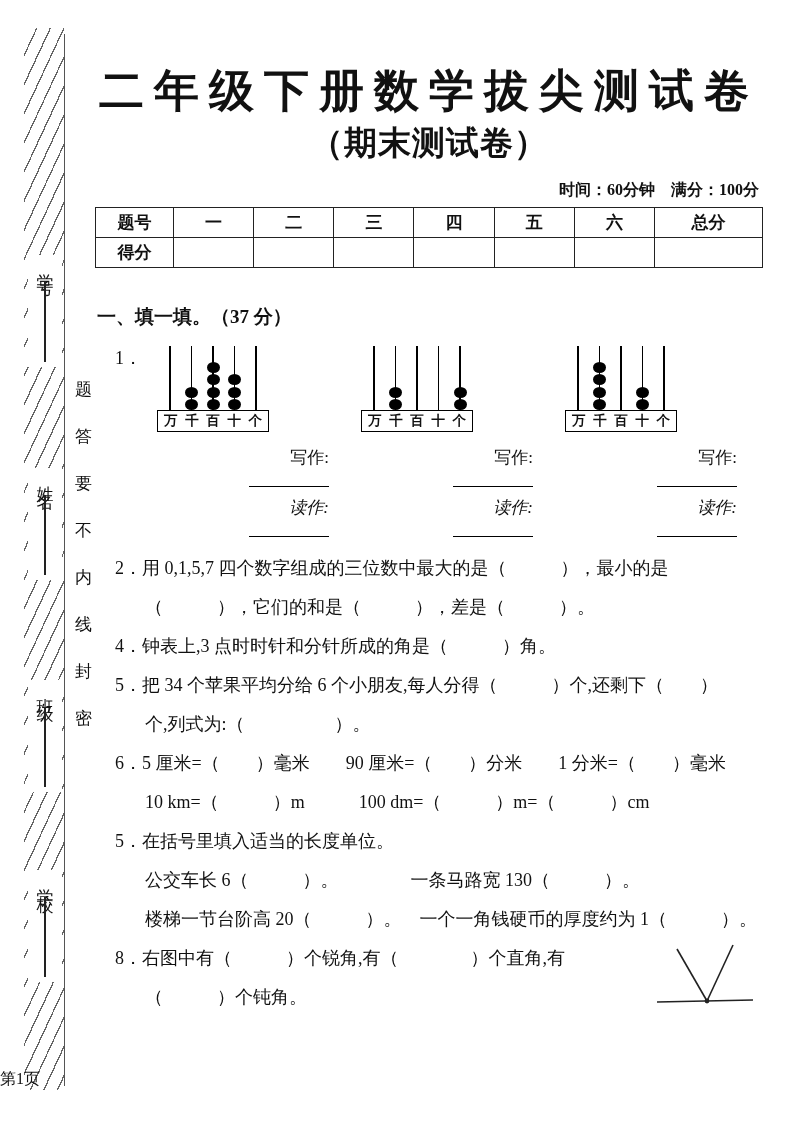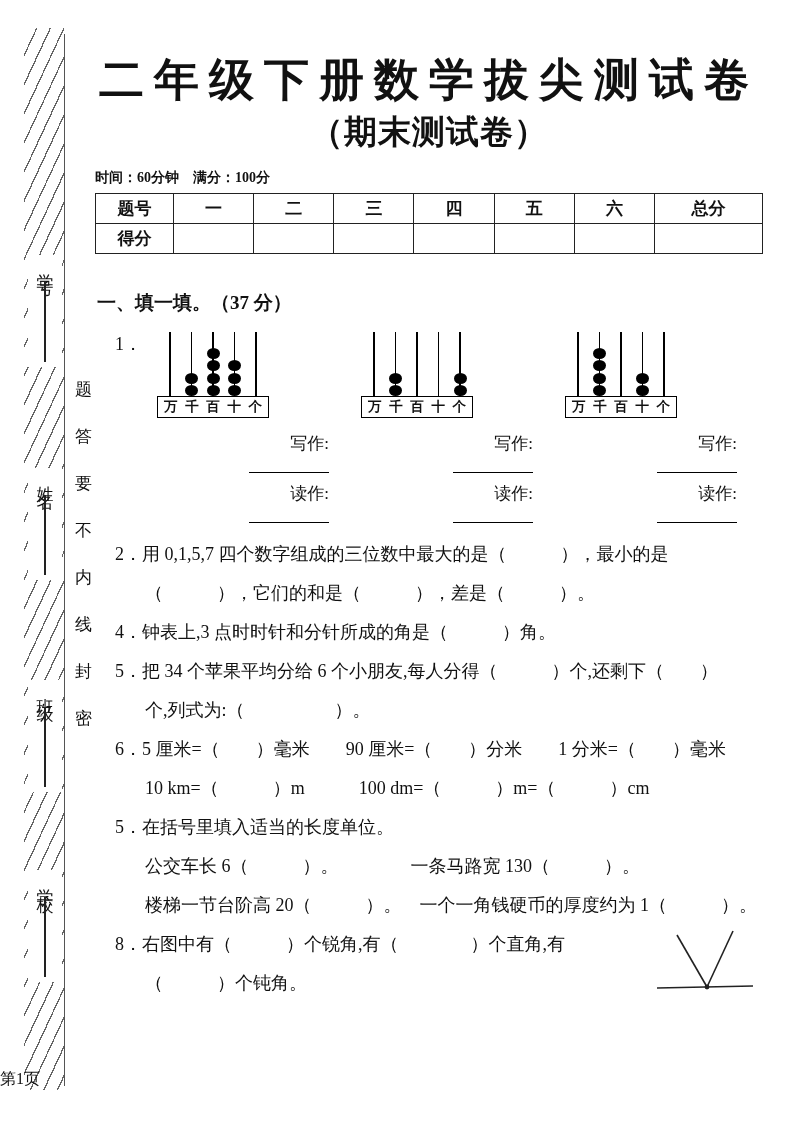--- a/index.html
+++ b/index.html
@@ -30,32 +30,32 @@
   .field-xingming { top:468px; }
   .field-banji { top:680px; }
   .field-xuexiao { top:870px; }
   .seal-col {
     position:absolute; left:74px; top:376px;
     display:flex; flex-direction:column; gap:24px;
     font-size:17px; background:#fff; padding:2px 1px;
   }
 
   
-  .main { position:absolute; left:95px; top:4px; width:668px; }
+  .main { position:absolute; left:95px; top:15px; width:668px; }
   .title {
     margin-top:46px; text-align:center;
     font-family:"Liberation Sans","DejaVu Sans",sans-serif;
     font-weight:bold; font-size:45px; letter-spacing:10px; white-space:nowrap;
   }
   .subtitle {
     text-align:center; 
     font-family:"Liberation Sans","DejaVu Sans",sans-serif;
     font-weight:bold; font-size:33px; letter-spacing:1px;
   }
-  .meta { text-align:left; font-size:14px; margin-top:14px; padding-right:4px; font-weight:bold; }
+  .meta { text-align:right; font-size:16px; margin-top:14px; padding-right:4px; font-weight:bold; }
 
   table.score { width:100%; border-collapse:collapse; margin-top:6px; table-layout:fixed; }
   table.score td {
     border:1.6px solid #222; height:30px; text-align:center;
     font-size:17px; font-weight:bold;
   }
 
   .section-heading { margin-top:36px; padding-left:2px; font-size:19px; font-weight:bold; }
 
   
@@ -72,21 +72,21 @@
   .rod-col::before {
     content:""; position:absolute; left:50%; top:0; bottom:-1px;
     width:1.8px; margin-left:-0.9px; background:#000;
   }
   .bead { width:13px; height:11px; border-radius:50%; background:#000; margin-top:1.5px; z-index:1; }
   .abacus-box {
     border:1.7px solid #000; display:flex; justify-content:space-between;
     padding:1px 6px; font-size:13.5px; font-weight:bold;
   }
   .wr-line { margin-top:14px; font-size:17px; display:flex; align-items:flex-end;flex-direction:column; }
-  .wr-line + .wr-line { margin-top:9px; }
+  .wr-line + .wr-line { margin-top:9px;font-style:italic; }
   .blank { display:inline-block; width:80px; border-bottom:1.4px solid #000; height:1.05em; margin-left:2px; }
 
   
   .questions { margin-top:12px; }
   .q-line { font-size:18px; line-height:39px; padding-left:20px; white-space:nowrap; }
   .q-line.cont { padding-left:50px; }
   .question-8 { position:relative; }
   .angle-figure { position:absolute; right:6px; top:2px; }
 
   .footer { position:absolute; bottom:32px; left:0; width:100%; text-align:left; font-size:16px; }

